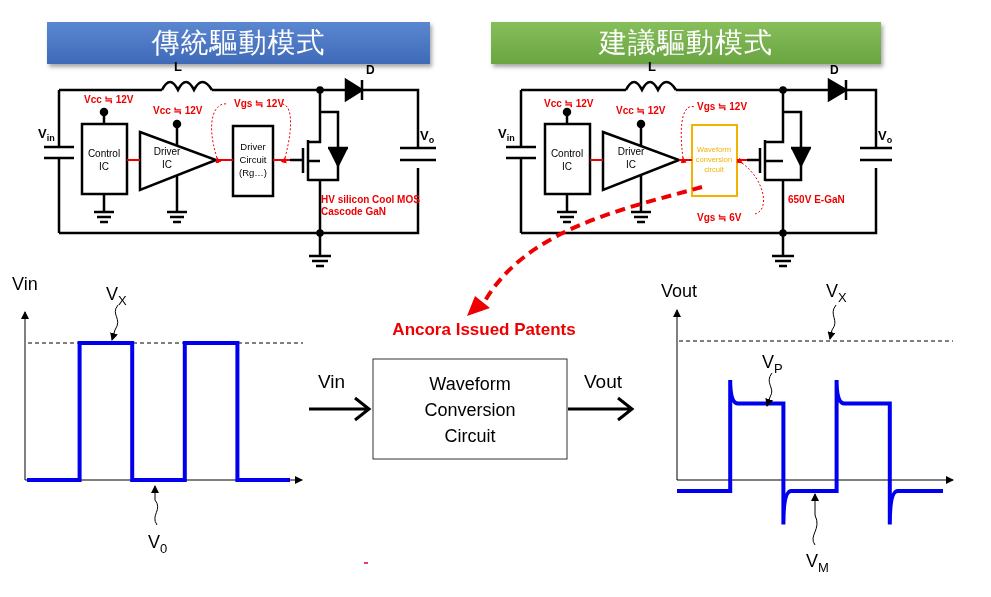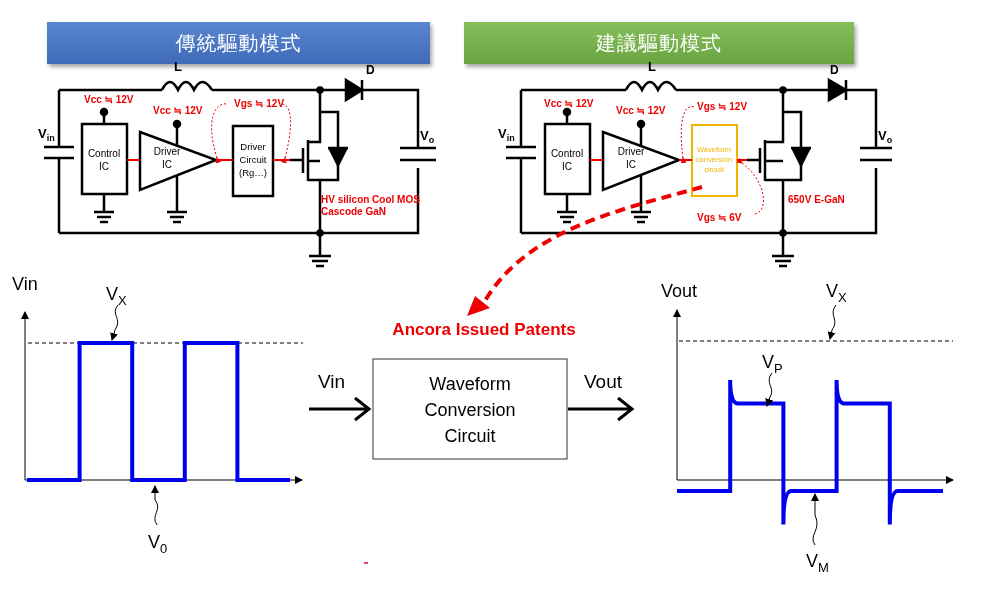--- a/index.html
+++ b/index.html
@@ -1,19 +1,19 @@
 <!DOCTYPE html>
 <html><head>
 <meta charset="utf-8">
 <style>
   html,body{margin:0;padding:0;background:#fff;}
   body{width:991px;height:597px;position:relative;overflow:hidden;font-family:"Liberation Sans",sans-serif;}
-  .banner{position:absolute;height:42px;color:#fff;font-family:"DejaVu Sans",sans-serif;font-size:20px;text-align:center;line-height:42px;box-shadow:2px 3px 4px rgba(0,0,0,0.35);letter-spacing:1px;}
+  .banner{position:absolute;height:42px;color:#fff;font-family:"DejaVu Sans",sans-serif;font-size:28px;text-align:center;line-height:42px;box-shadow:2px 3px 4px rgba(0,0,0,0.35);letter-spacing:1px;}
   #banner-left{left:47px;top:22px;width:383px;background:linear-gradient(#5b86d0,#3f6ab8);}
-  #banner-right{left:464px;top:22px;width:390px;background:linear-gradient(#86be5a,#6aa542);}
+  #banner-right{left:491px;top:22px;width:390px;background:linear-gradient(#86be5a,#6aa542);}
   svg{position:absolute;left:0;top:0;}
   .lbl{font-family:"Liberation Sans",sans-serif;}
 </style>
 </head>
 <body>
 
 <div id="banner-left" class="banner">傳統驅動模式</div>
 <div id="banner-right" class="banner">建議驅動模式</div>
 
 <svg width="991" height="597" viewBox="0 0 991 597">

